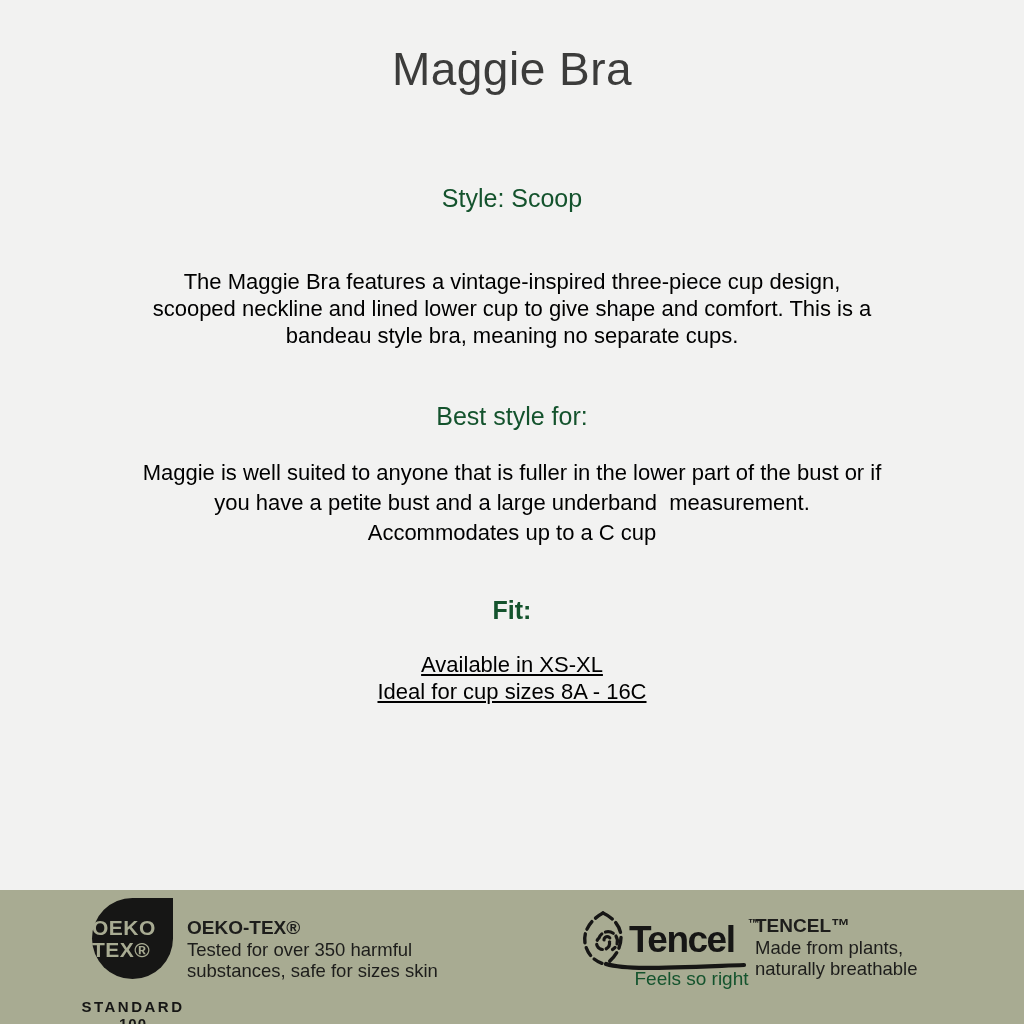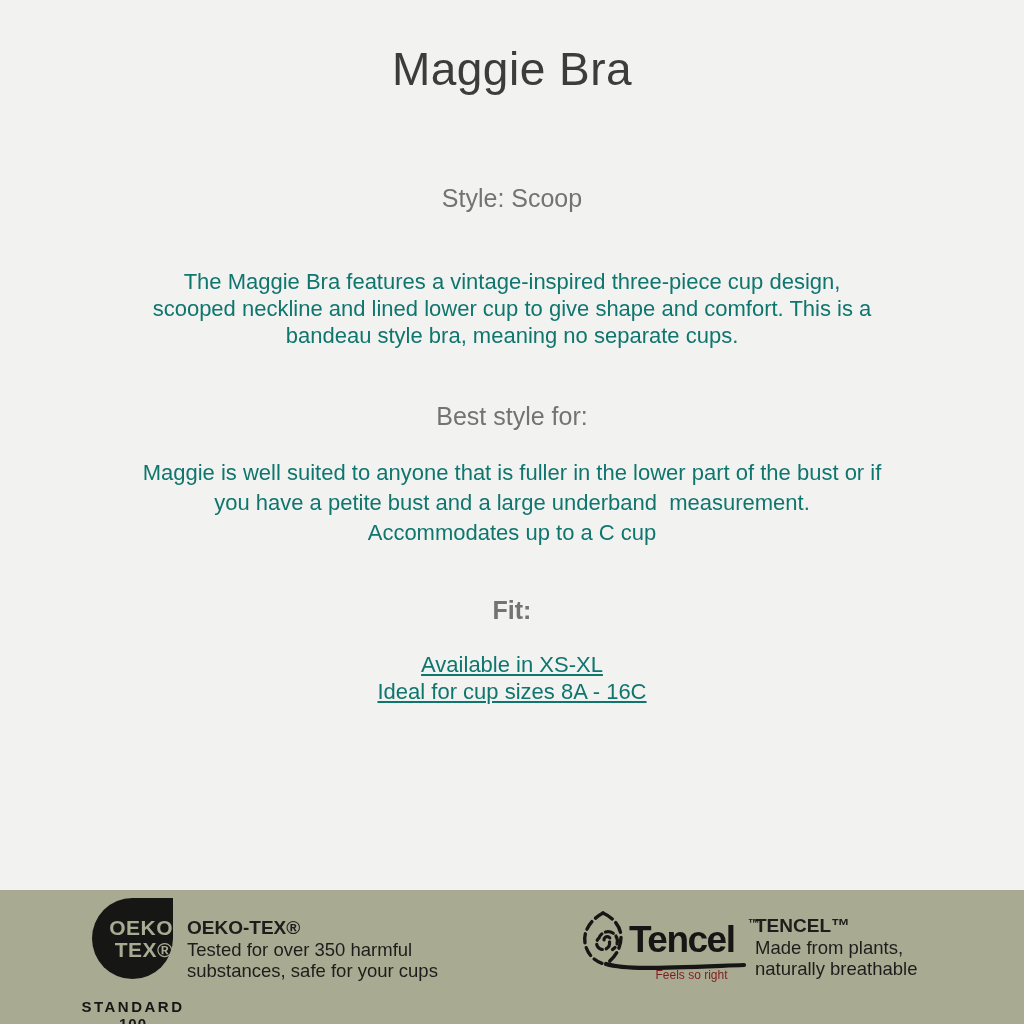--- a/index.html
+++ b/index.html
@@ -17,48 +17,48 @@
   .page-title {
     top:42px;
     font-size:46px;
     font-weight:300;
     letter-spacing:0.5px;
     color:#3c3c3b;
   }
   .section-heading {
     font-size:25px;
     font-weight:400;
-    color:#737373;
+    color:#14532d;
   }
   .style-heading { top:184px; }
   .best-heading  { top:402px; }
   .fit-heading   { top:596px;font-weight:bold; }
 
-  .body-block { font-size:22px; line-height:27px; color:#0f766e; }
+  .body-block { font-size:22px; line-height:27px; color:#000000; }
   .desc-block { top:268px; }
   .best-block { top:458px; line-height:30px; }
   .fit-block  { top:651px; line-height:27px;text-decoration:underline; }
 
   
   .footer-band {
     position:absolute;
     left:0; top:890px;
     width:1024px; height:134px;
     background:#a8ab92;
     color:#1d1d1b;
   }
 
   
   .oeko-droplet {
     position:absolute; left:92px; top:8px;
     width:81px; height:81px;
     background:#161615;
     border-radius:50% 0 50% 50%;
     display:flex; flex-direction:column;
-    align-items:flex-end; justify-content:center;
+    align-items:flex-start; justify-content:center;
     color:#a8ab92;
     font-weight:bold;
     font-size:21px;
     line-height:22px;
     letter-spacing:0.5px;
   }
   .oeko-standard {
     position:absolute; left:77px; top:92px;
     width:112px; text-align:center;
     font-weight:bold; font-size:15px; line-height:17px;
@@ -78,21 +78,21 @@
     font-size:37px; font-weight:bold; letter-spacing:-1.5px;
     color:#161615;
   }
   .tencel-tm {
     position:absolute; left:748px; top:26px;
     font-size:12px; font-weight:bold; color:#161615;
   }
   .tencel-tagline {
     position:absolute; left:634px; top:78px;
     width:115px; text-align:center;
-    font-size:12px; color:#7f1d1d;
+    font-size:19px; color:#14532d;
   }
   .tencel-text { left:755px; top:25px; }
 </style>
 </head>
 <body>
 
 <div class="canvas">
 
   <div class="centered page-title">Maggie Bra</div>
 
@@ -125,21 +125,21 @@
       <div>OEKO</div>
       <div>TEX®</div>
     </div>
     <div class="oeko-standard">
       <div>STANDARD</div>
       <div class="oeko-number">100</div>
     </div>
     <div class="cert-text oeko-text">
       <div class="cert-heading">OEKO-TEX®</div>
       <div>Tested for over 350 harmful</div>
-      <div>substances, safe for your cups</div>
+      <div>substances, safe for sizes skin</div>
     </div>
 
     <svg class="tencel-logo-svg" width="170" height="62" viewBox="0 0 170 62" fill="none">
 
       <path d="M 22 3 C 9 10 2 22 4 33 C 6 44 13 51 23 54" stroke="#161615" stroke-width="3.4" stroke-linecap="round" stroke-dasharray="9 5"></path>
       <path d="M 22 3 C 33 8 40 17 40 27 C 40 38 34 48 25 54" stroke="#161615" stroke-width="3.4" stroke-linecap="round" stroke-dasharray="11 5"></path>
 
       <path d="M 23 30 a 3.2 3.2 0 1 1 5.5 2 a 6.5 6.5 0 1 1 -10.5 -4 a 9.5 9.5 0 1 1 13.5 11.5" stroke="#161615" stroke-width="3.2" stroke-linecap="round" stroke-dasharray="8 4"></path>
 
       <path d="M 25 54 C 45 60 80 58 163 55" stroke="#161615" stroke-width="4.2" stroke-linecap="round"></path>

